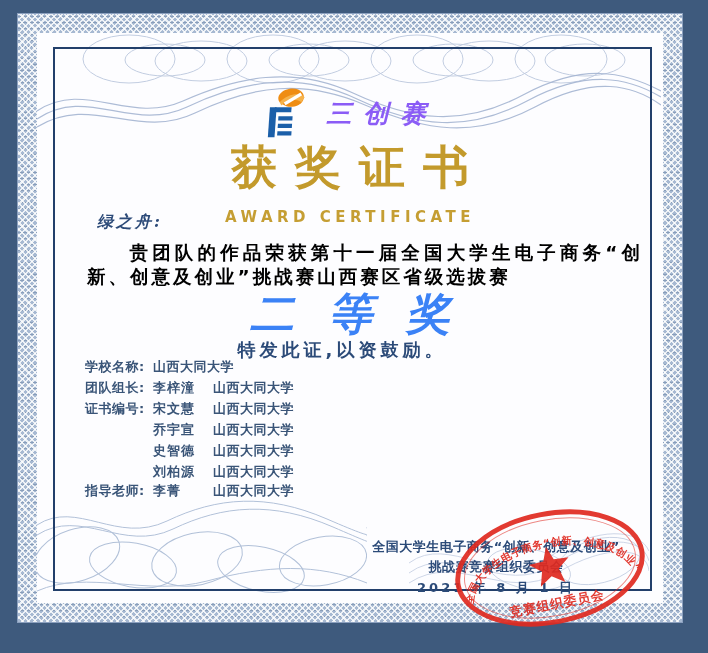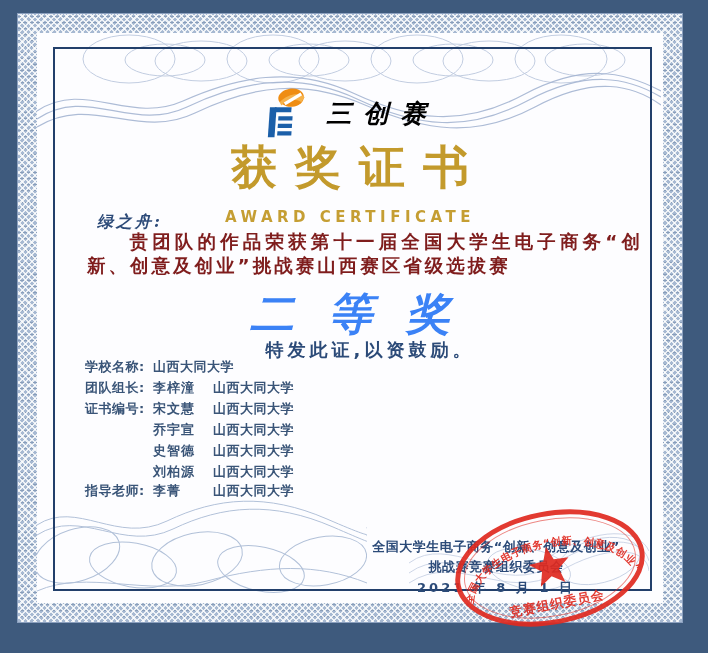--- a/index.html
+++ b/index.html
@@ -18,39 +18,39 @@
   .deco.top{left:0;top:0;}
   .deco.botleft{left:0;bottom:0;}
   .deco.botright{right:14px;bottom:8px;}
 
   .cert-no{position:absolute;top:30px;right:36px;font-size:12.5px;letter-spacing:.5px;
            color:#33517e;font-weight:bold;z-index:4;}
 
   .logo-row{position:absolute;top:54px;left:0;width:100%;display:flex;justify-content:center;
             align-items:center;gap:14px;z-index:4;}
   .logo-text{font-family:"DejaVu Serif","Liberation Serif",serif;font-style:italic;font-weight:bold;
-             font-size:25px;color:#000000;letter-spacing:12px;}
+             font-size:25px;color:#8b5cf6;letter-spacing:12px;}
 
   .title{position:absolute;top:104px;left:0;width:100%;text-align:center;z-index:4;
          font-family:"DejaVu Serif","Liberation Serif",serif;font-weight:bold;
          font-size:46px;color:#c39a2c;letter-spacing:18px;text-indent:18px;}
   .subtitle{position:absolute;top:175px;left:0;width:100%;text-align:center;z-index:4;
             font-weight:bold;font-size:15px;color:#c59e33;letter-spacing:4.5px;}
 
   .recipient{position:absolute;top:179px;left:60px;z-index:4;
              font-family:"DejaVu Serif","Liberation Serif",serif;font-style:italic;font-weight:bold;
              font-size:16px;color:#2d4b79;letter-spacing:3px;}
-  .body-text{position:absolute;top:197px;left:50px;width:556px;z-index:4;
-             font-weight:bold;font-size:18.5px;color:#7f1d1d;letter-spacing:3px;
+  .body-text{position:absolute;top:208px;left:50px;width:556px;z-index:4;
+             font-weight:bold;font-size:18.5px;color:#000000;letter-spacing:3px;
              line-height:23.5px;text-indent:2.3em;text-align:justify;}
   .award{position:absolute;top:252px;left:0;width:100%;text-align:center;z-index:4;
          font-family:"DejaVu Serif","Liberation Serif",serif;font-style:italic;font-weight:bold;
          font-size:44px;color:#3b82f6;letter-spacing:34px;text-indent:34px;}
   .closing{position:absolute;top:305px;left:0;width:610px;text-align:center;z-index:4;
-           font-weight:bold;font-size:18px;color:#2b4a78;letter-spacing:4px;padding-left:28px;}
+           font-weight:bold;font-size:18px;color:#2b4a78;letter-spacing:4px;}
 
   .info{position:absolute;top:323px;left:48px;z-index:4;}
   .info-row{display:flex;height:21px;align-items:center;font-size:13px;color:#3a5578;font-weight:bold;}
   .info-row .lbl{width:68px;letter-spacing:.5px;}
   .info-row .nm{width:60px;letter-spacing:1px;}
   .info-row .sch{letter-spacing:.5px;}
   .advisor{position:absolute;top:447px;left:48px;z-index:4;}
 
   .footer{position:absolute;top:504px;right:16px;width:302px;text-align:center;z-index:4;
           font-weight:bold;font-size:13px;color:#2b4a78;line-height:20px;letter-spacing:.5px;}

